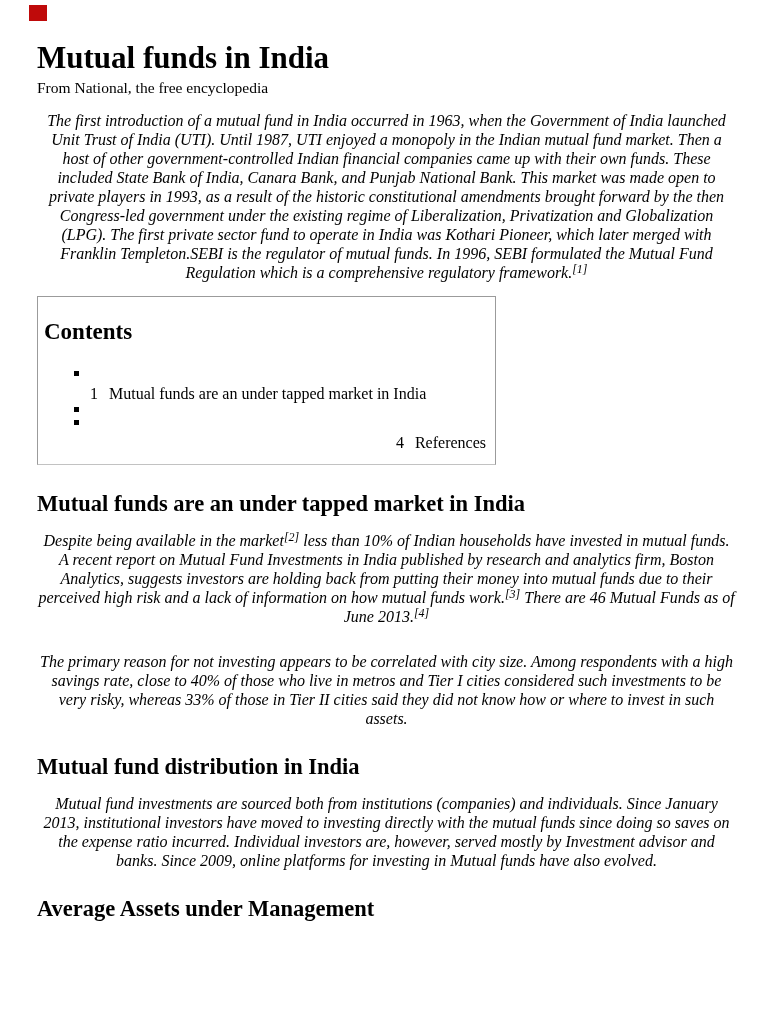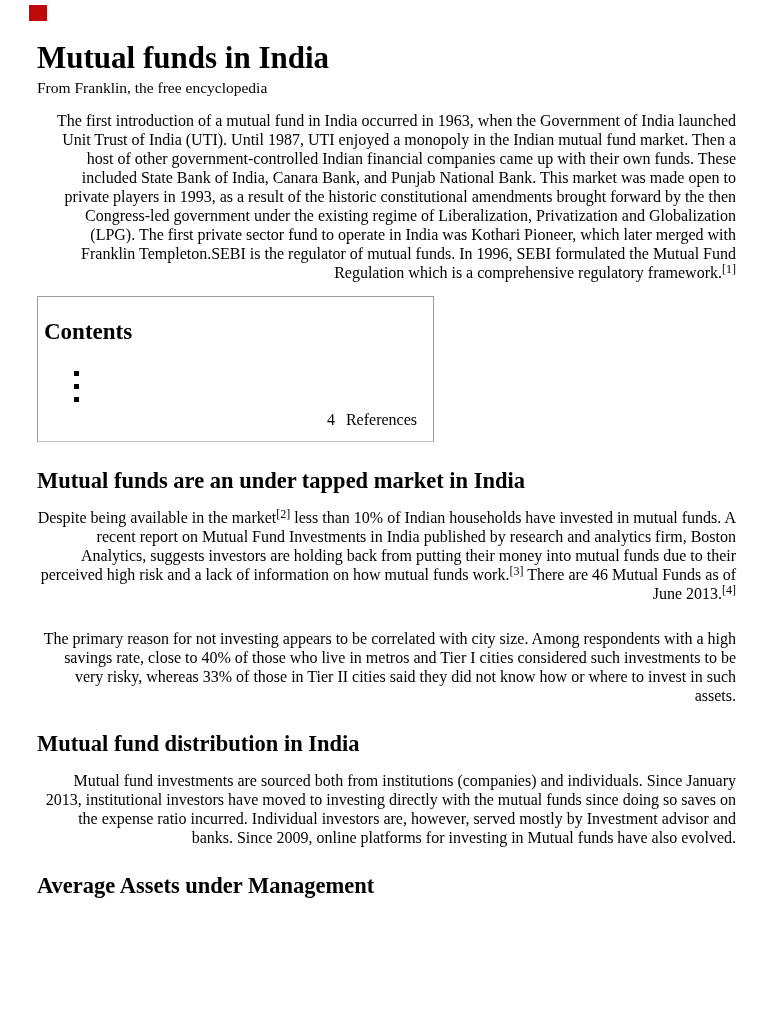--- a/index.html
+++ b/index.html
@@ -31,34 +31,35 @@
   .subtitle {
     font-size: 15.5px;
     line-height: 19px;
     margin: 2px 0 0 0;
   }
   p.body-text {
     font-size: 16px;
     line-height: 19px;
     width: 699px;
     margin: 0 0 26px 0;
-    text-align: right;
+    text-align: center;
+    font-style: italic;
   }
   p.intro { margin-top: 14px; margin-bottom: 14px; }
   sup {
     font-size: 12px;
     line-height: 0;
     vertical-align: 5px;
   }
   .toc {
-    width: 397px;
+    width: 459px;
     box-sizing: border-box;
     border: 1px solid #9b9b9b;
     border-bottom-color: #c2c2c2;
-    padding: 11px 16px 12px 5px;
+    padding: 11px 9px 12px 5px;
     margin: 0;
     background: #ffffff;
   }
   .toc-heading {
     font-size: 23px;
     line-height: 27px;
     font-weight: bold;
     margin: 10px 0 0 1px;
   }
   .toc-list {
@@ -88,29 +89,30 @@
   }
 </style>
 </head>
 <body>
 
 <div class="page">
 
   <div class="red-marker" style="background: rgb(191, 10, 10);"></div>
 
   <h1 class="title">Mutual funds in India</h1>
-  <div class="subtitle">From Franklin, the free encyclopedia</div>
+  <div class="subtitle">From National, the free encyclopedia</div>
 
   <p class="body-text intro">The first introduction of a mutual fund in India occurred in 1963, when the Government of India launched Unit Trust of India (UTI). Until 1987, UTI enjoyed a monopoly in the Indian mutual fund market. Then a host of other government-controlled Indian financial companies came up with their own funds. These included State Bank of India, Canara Bank, and Punjab National Bank. This market was made open to private players in 1993, as a result of the historic constitutional amendments brought forward by the then Congress-led government under the existing regime of Liberalization, Privatization and Globalization (LPG). The first private sector fund to operate in India was Kothari Pioneer, which later merged with Franklin Templeton.SEBI is the regulator of mutual funds. In 1996, SEBI formulated the Mutual Fund Regulation which is a comprehensive regulatory framework.<sup>[1]</sup></p>
 
   <div class="toc">
     <h2 class="toc-heading">Contents</h2>
     <ul class="toc-list">
       <li>
         <span class="toc-bullet"></span>
+        <span class="toc-text"><span class="toc-num">1</span><span>Mutual funds are an under tapped market in India</span></span>
       </li>
       <li>
         <span class="toc-bullet"></span>
       </li>
       <li>
         <span class="toc-bullet"></span>
         <span class="toc-text"><span class="toc-num">4</span><span>References</span></span>
       </li>
     </ul>
   </div>

